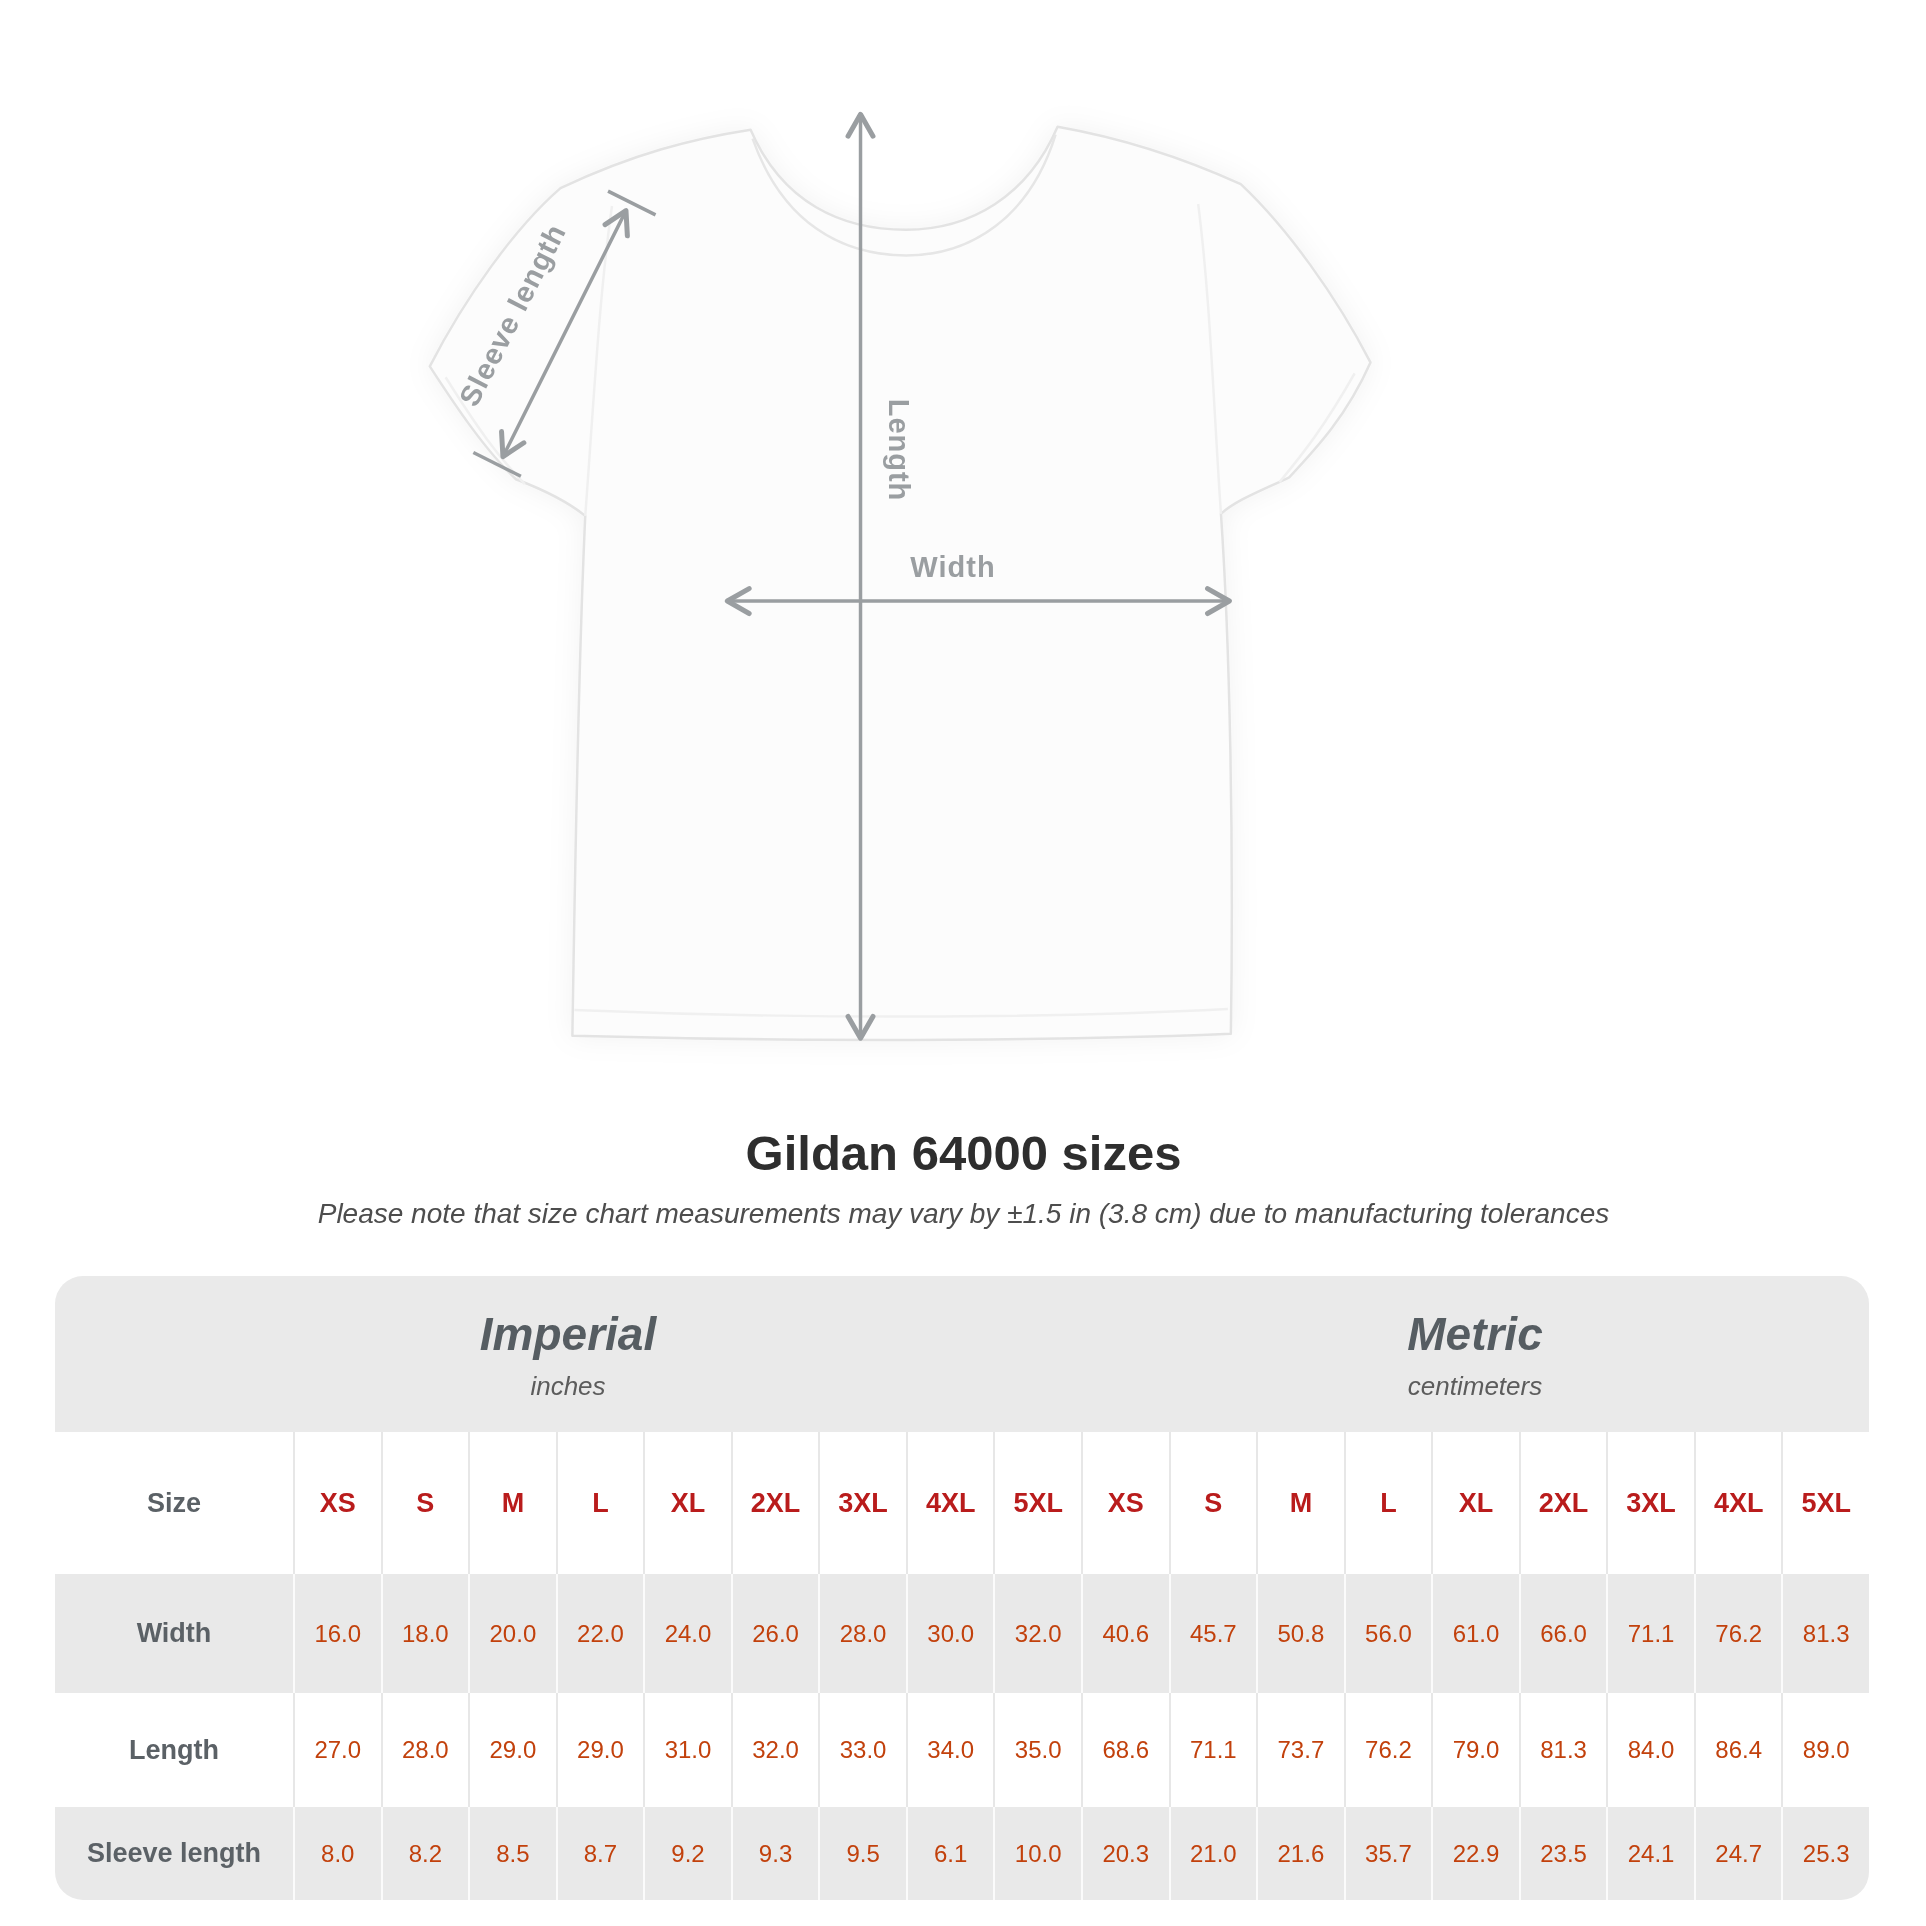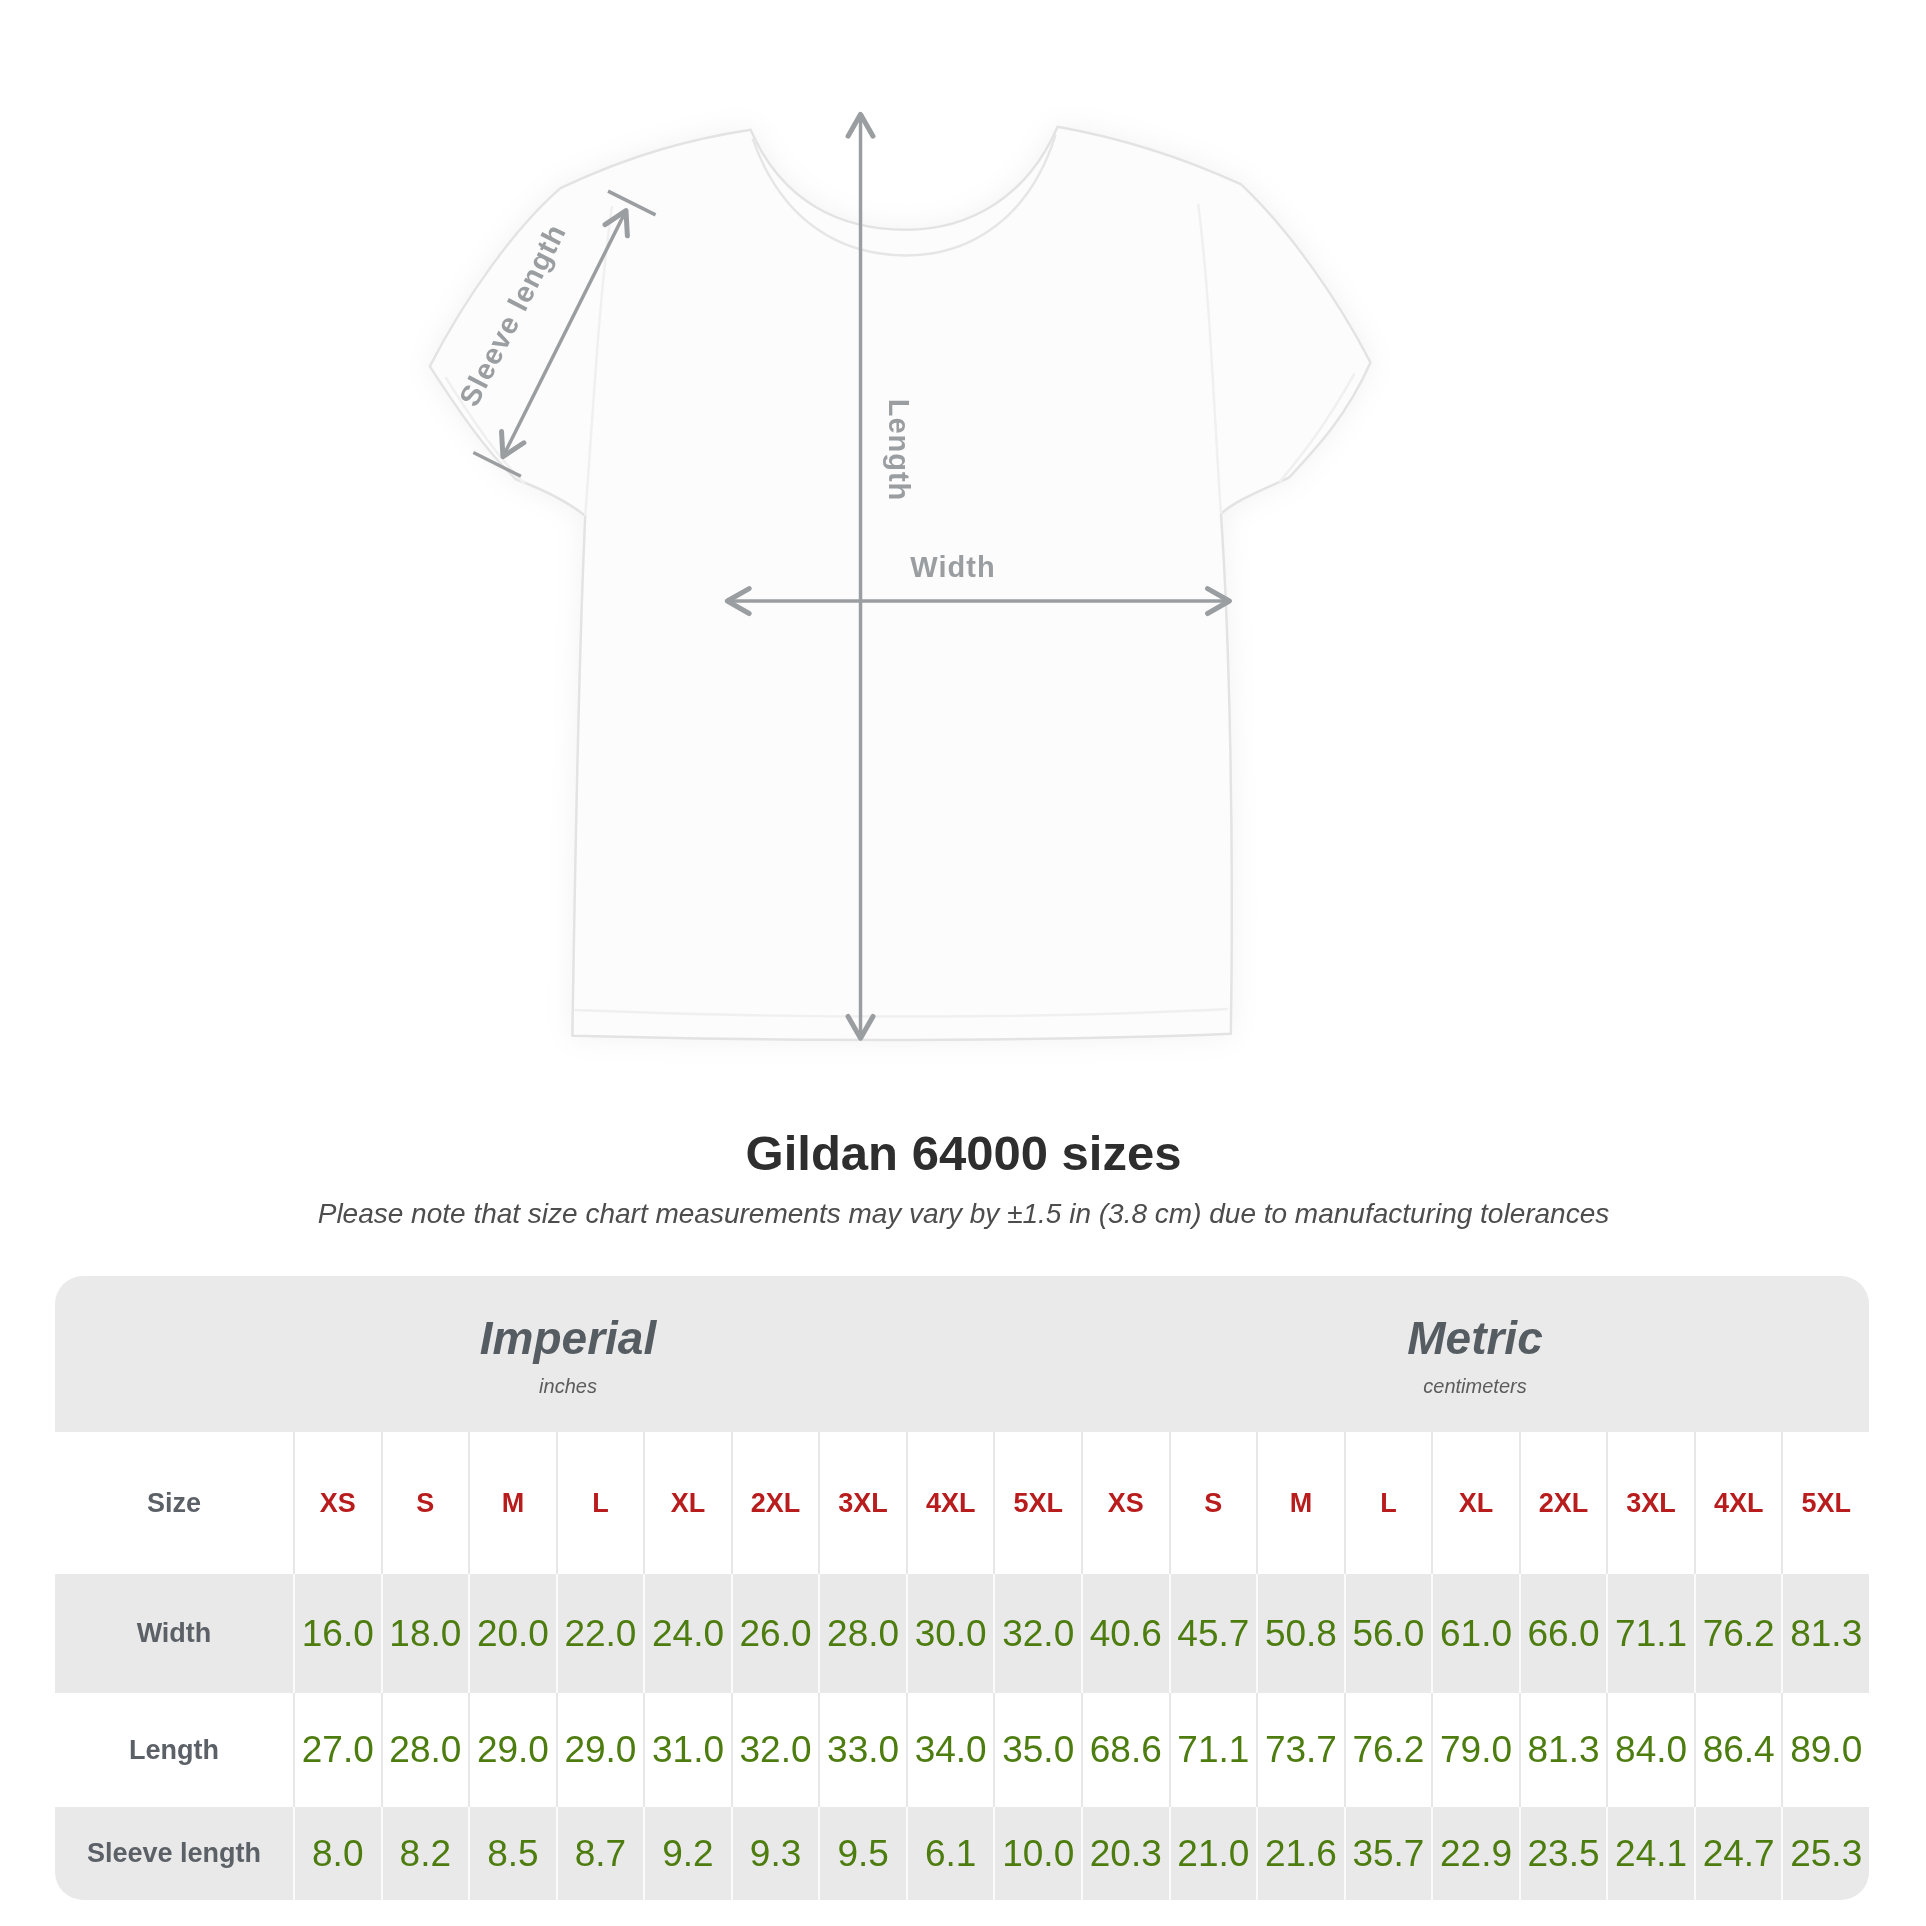--- a/index.html
+++ b/index.html
@@ -52,36 +52,36 @@
   .sec{
     display:flex;flex-direction:column;align-items:center;justify-content:center;
     gap:10px;
   }
   .sec.s1{grid-column:1 / 11;}
   .sec.s2{grid-column:11 / 20;}
   .sec-name{
     font-size:46px;font-weight:bold;font-style:italic;color:#565d62;
   }
   .sec-unit{
-    font-size:20px;font-style:italic;color:#5c5c5c;
+    font-size:26px;font-style:italic;color:#5c5c5c;
   }
   .grid .c{
     display:flex;align-items:center;justify-content:center;
     overflow:hidden;
   }
   .grid .c + .c{border-left:2px solid #e7e7e7;}
   .grid.gray{background:#e9e9e9;}
   .grid.gray .c + .c{border-left-color:#fbfbfb;}
   .row-sizehd{height:142px;background:#ffffff;}
   .row-width{height:119px;}
   .row-length{height:114px;background:#ffffff;}
   .row-sleeve{height:93px;}
   .hd{font-size:27px;font-weight:bold;color:#b91c1c;}
   .lab{font-size:27px;font-weight:bold;color:#5b6166;}
-  .v{font-size:37px;color:#4d7c0f;}
+  .v{font-size:24px;color:#c2410c;}
 </style>
 </head>
 <body>
 
 <div class="page">
 
   <svg class="shirt-svg" width="1927" height="1109" viewBox="0 0 1946 1120">
     <defs>
       <marker id="arr" viewBox="0 0 10 10" refX="8.2" refY="5" markerWidth="9" markerHeight="9" orient="auto-start-reverse">
         <path d="M2 1 L9 5 L2 9" fill="none" stroke="#9a9ea1" stroke-width="1.6" stroke-linecap="round" stroke-linejoin="round"></path>

